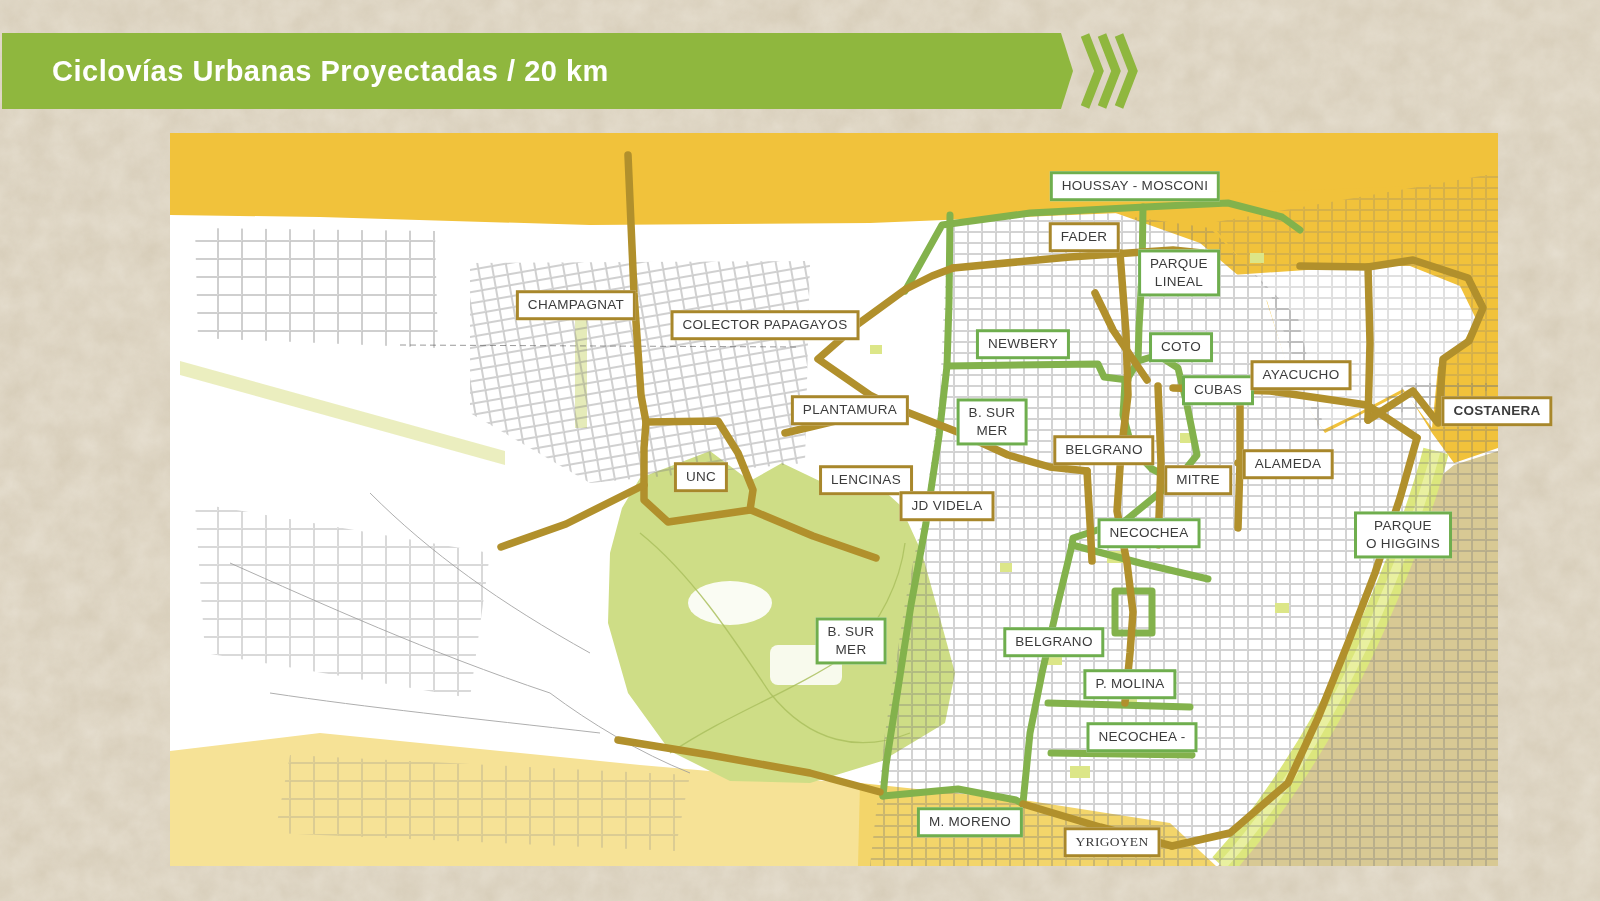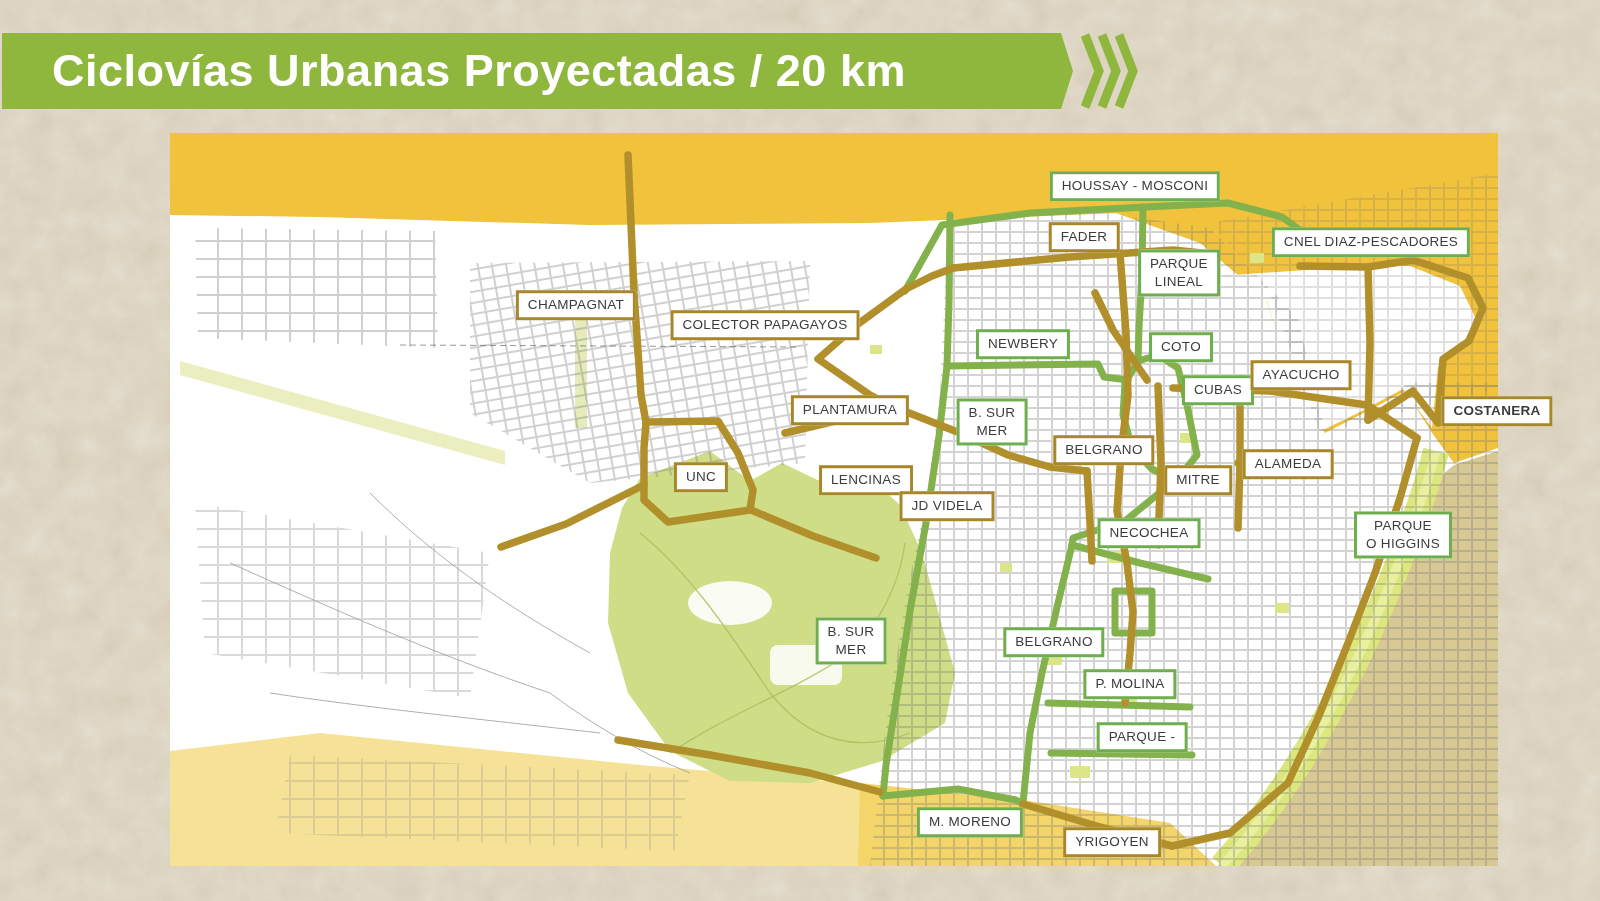--- a/index.html
+++ b/index.html
@@ -11,21 +11,21 @@
   }
   *{margin:0;padding:0;box-sizing:border-box;}
   html,body{width:1600px;height:901px;overflow:hidden;}
   body{background:var(--page-bg);font-family:"Liberation Sans",sans-serif;position:relative;}
   .paper{position:absolute;left:0;top:0;width:1600px;height:901px;pointer-events:none;}
 
   
   .banner{position:absolute;left:2px;top:33px;width:1071px;height:76px;
     background:var(--banner-green);display:flex;align-items:center;
     clip-path:polygon(0 0,calc(100% - 12px) 0,100% 50%,calc(100% - 12px) 100%,0 100%);}
-  .banner h1{color:#ffffff;font-size:45px;font-weight:bold;letter-spacing:.5px;
+  .banner h1{color:#ffffff;font-size:29px;font-weight:bold;letter-spacing:.5px;
     padding-left:50px;white-space:nowrap;}
   .chevrons{position:absolute;left:1080px;top:33px;width:58px;height:76px;}
 
   
   .map{position:absolute;left:170px;top:133px;width:1328px;height:733px;background:#ffffff;}
   .map svg.base{position:absolute;left:0;top:0;}
   .labels{position:absolute;left:0;top:0;width:100%;height:100%;padding-left:28px;}
   .map-label{position:absolute;transform:translate(-50%,-50%);
     background:#ffffff;border:3px solid var(--label-border-green);
     padding:3px 9px;font-size:13.5px;line-height:1.3;color:var(--label-text);
@@ -159,23 +159,20 @@
       <div class="map-label green" style="left: 965px; top: 53px;">
         <div>HOUSSAY - MOSCONI</div>
       </div>
       <div class="map-label gold" style="left: 914px; top: 104px;">
         <div>FADER</div>
       </div>
       <div class="map-label green" style="left: 1009px; top: 140px;">
         <div>PARQUE</div>
         <div>LINEAL</div>
       </div>
-      <div class="map-label green" style="left: 1201px; top: 109px;">
-        <div>CNEL DIAZ-PESCADORES</div>
-      </div>
       <div class="map-label gold" style="left: 406px; top: 172px;">
         <div>CHAMPAGNAT</div>
       </div>
       <div class="map-label gold" style="left: 595px; top: 192px;">
         <div>COLECTOR PAPAGAYOS</div>
       </div>
       <div class="map-label green" style="left: 853px; top: 211px;">
         <div>NEWBERY</div>
       </div>
       <div class="map-label green" style="left: 1011px; top: 214px;">
@@ -226,22 +223,22 @@
         <div>B. SUR</div>
         <div>MER</div>
       </div>
       <div class="map-label green" style="left: 884px; top: 509px;">
         <div>BELGRANO</div>
       </div>
       <div class="map-label green" style="left: 960px; top: 551px;">
         <div>P. MOLINA</div>
       </div>
       <div class="map-label green" style="left: 972px; top: 604px;">
-        <div>PARQUE -</div>
+        <div>NECOCHEA -</div>
       </div>
       <div class="map-label green" style="left: 766px; top: 689px; margin-left: 34px;">
         <div>M. MORENO</div>
       </div>
-      <div class="map-label gold" style="left: 942px; top: 709px;">
+      <div class="map-label gold" style="left: 942px; top: 709px; font-family: Liberation Serif, serif;">
         <div>YRIGOYEN</div>
       </div>
     </div>
 </div>
 
 </body></html>

